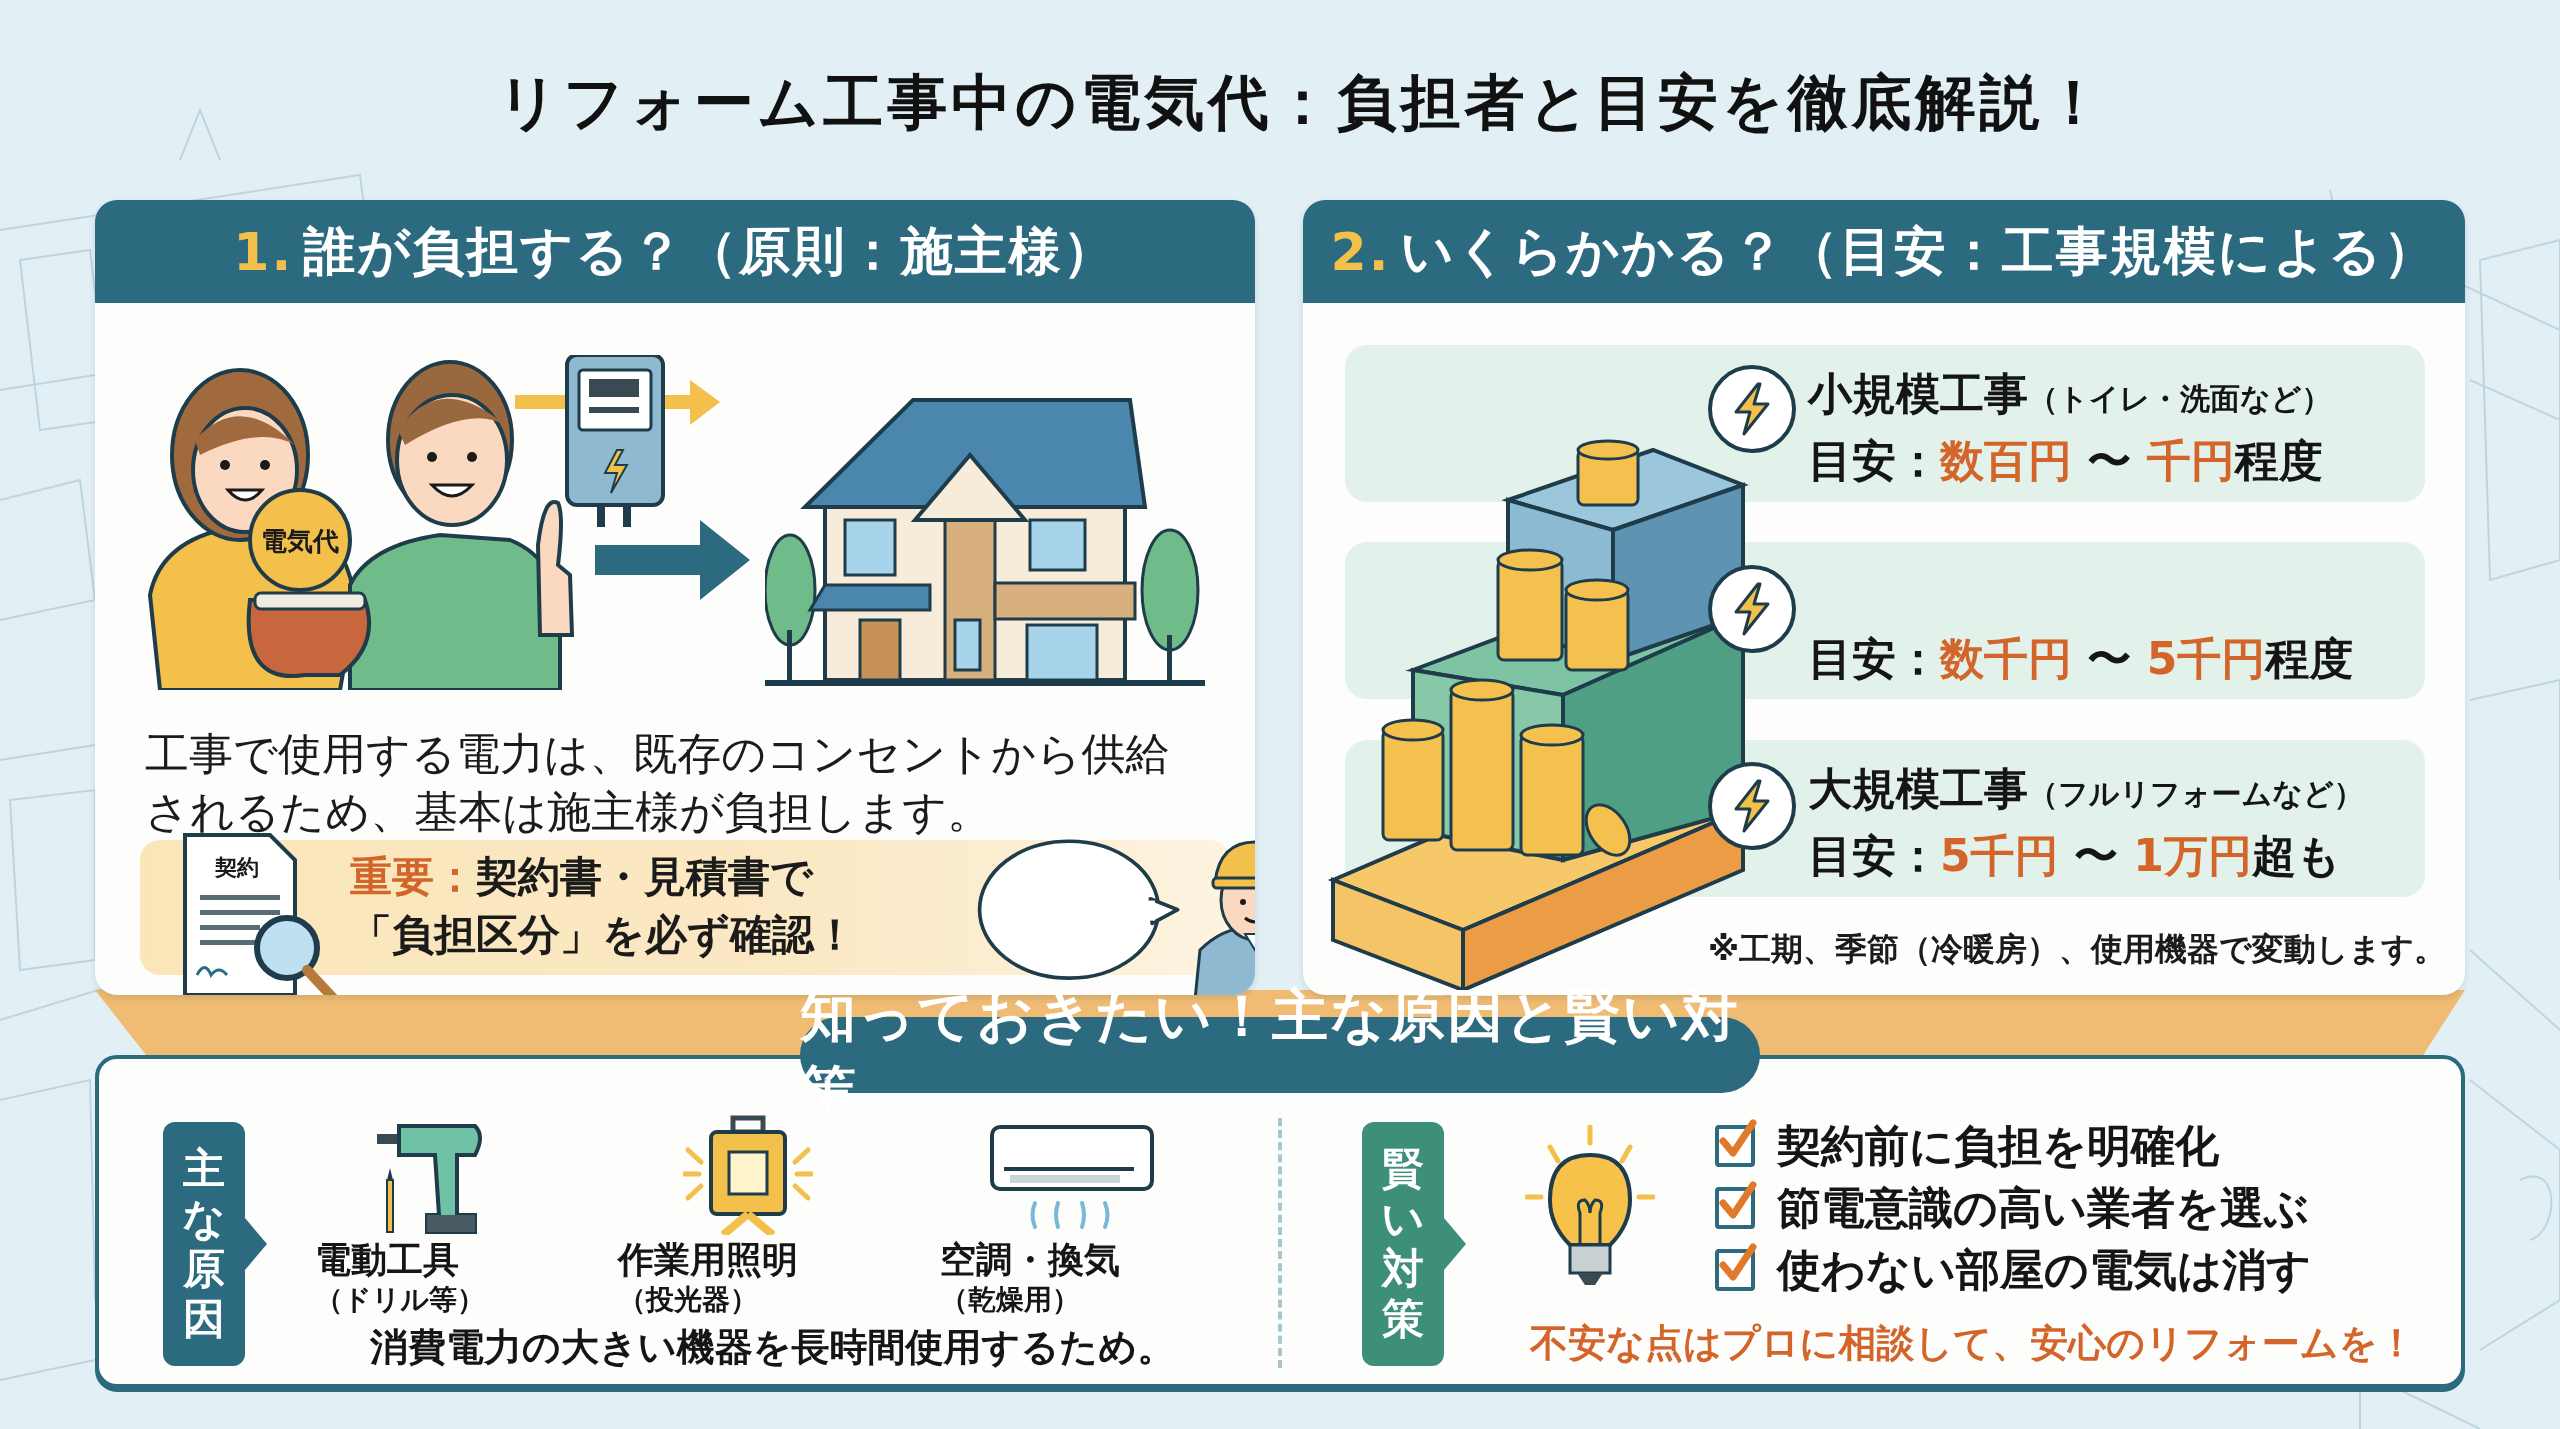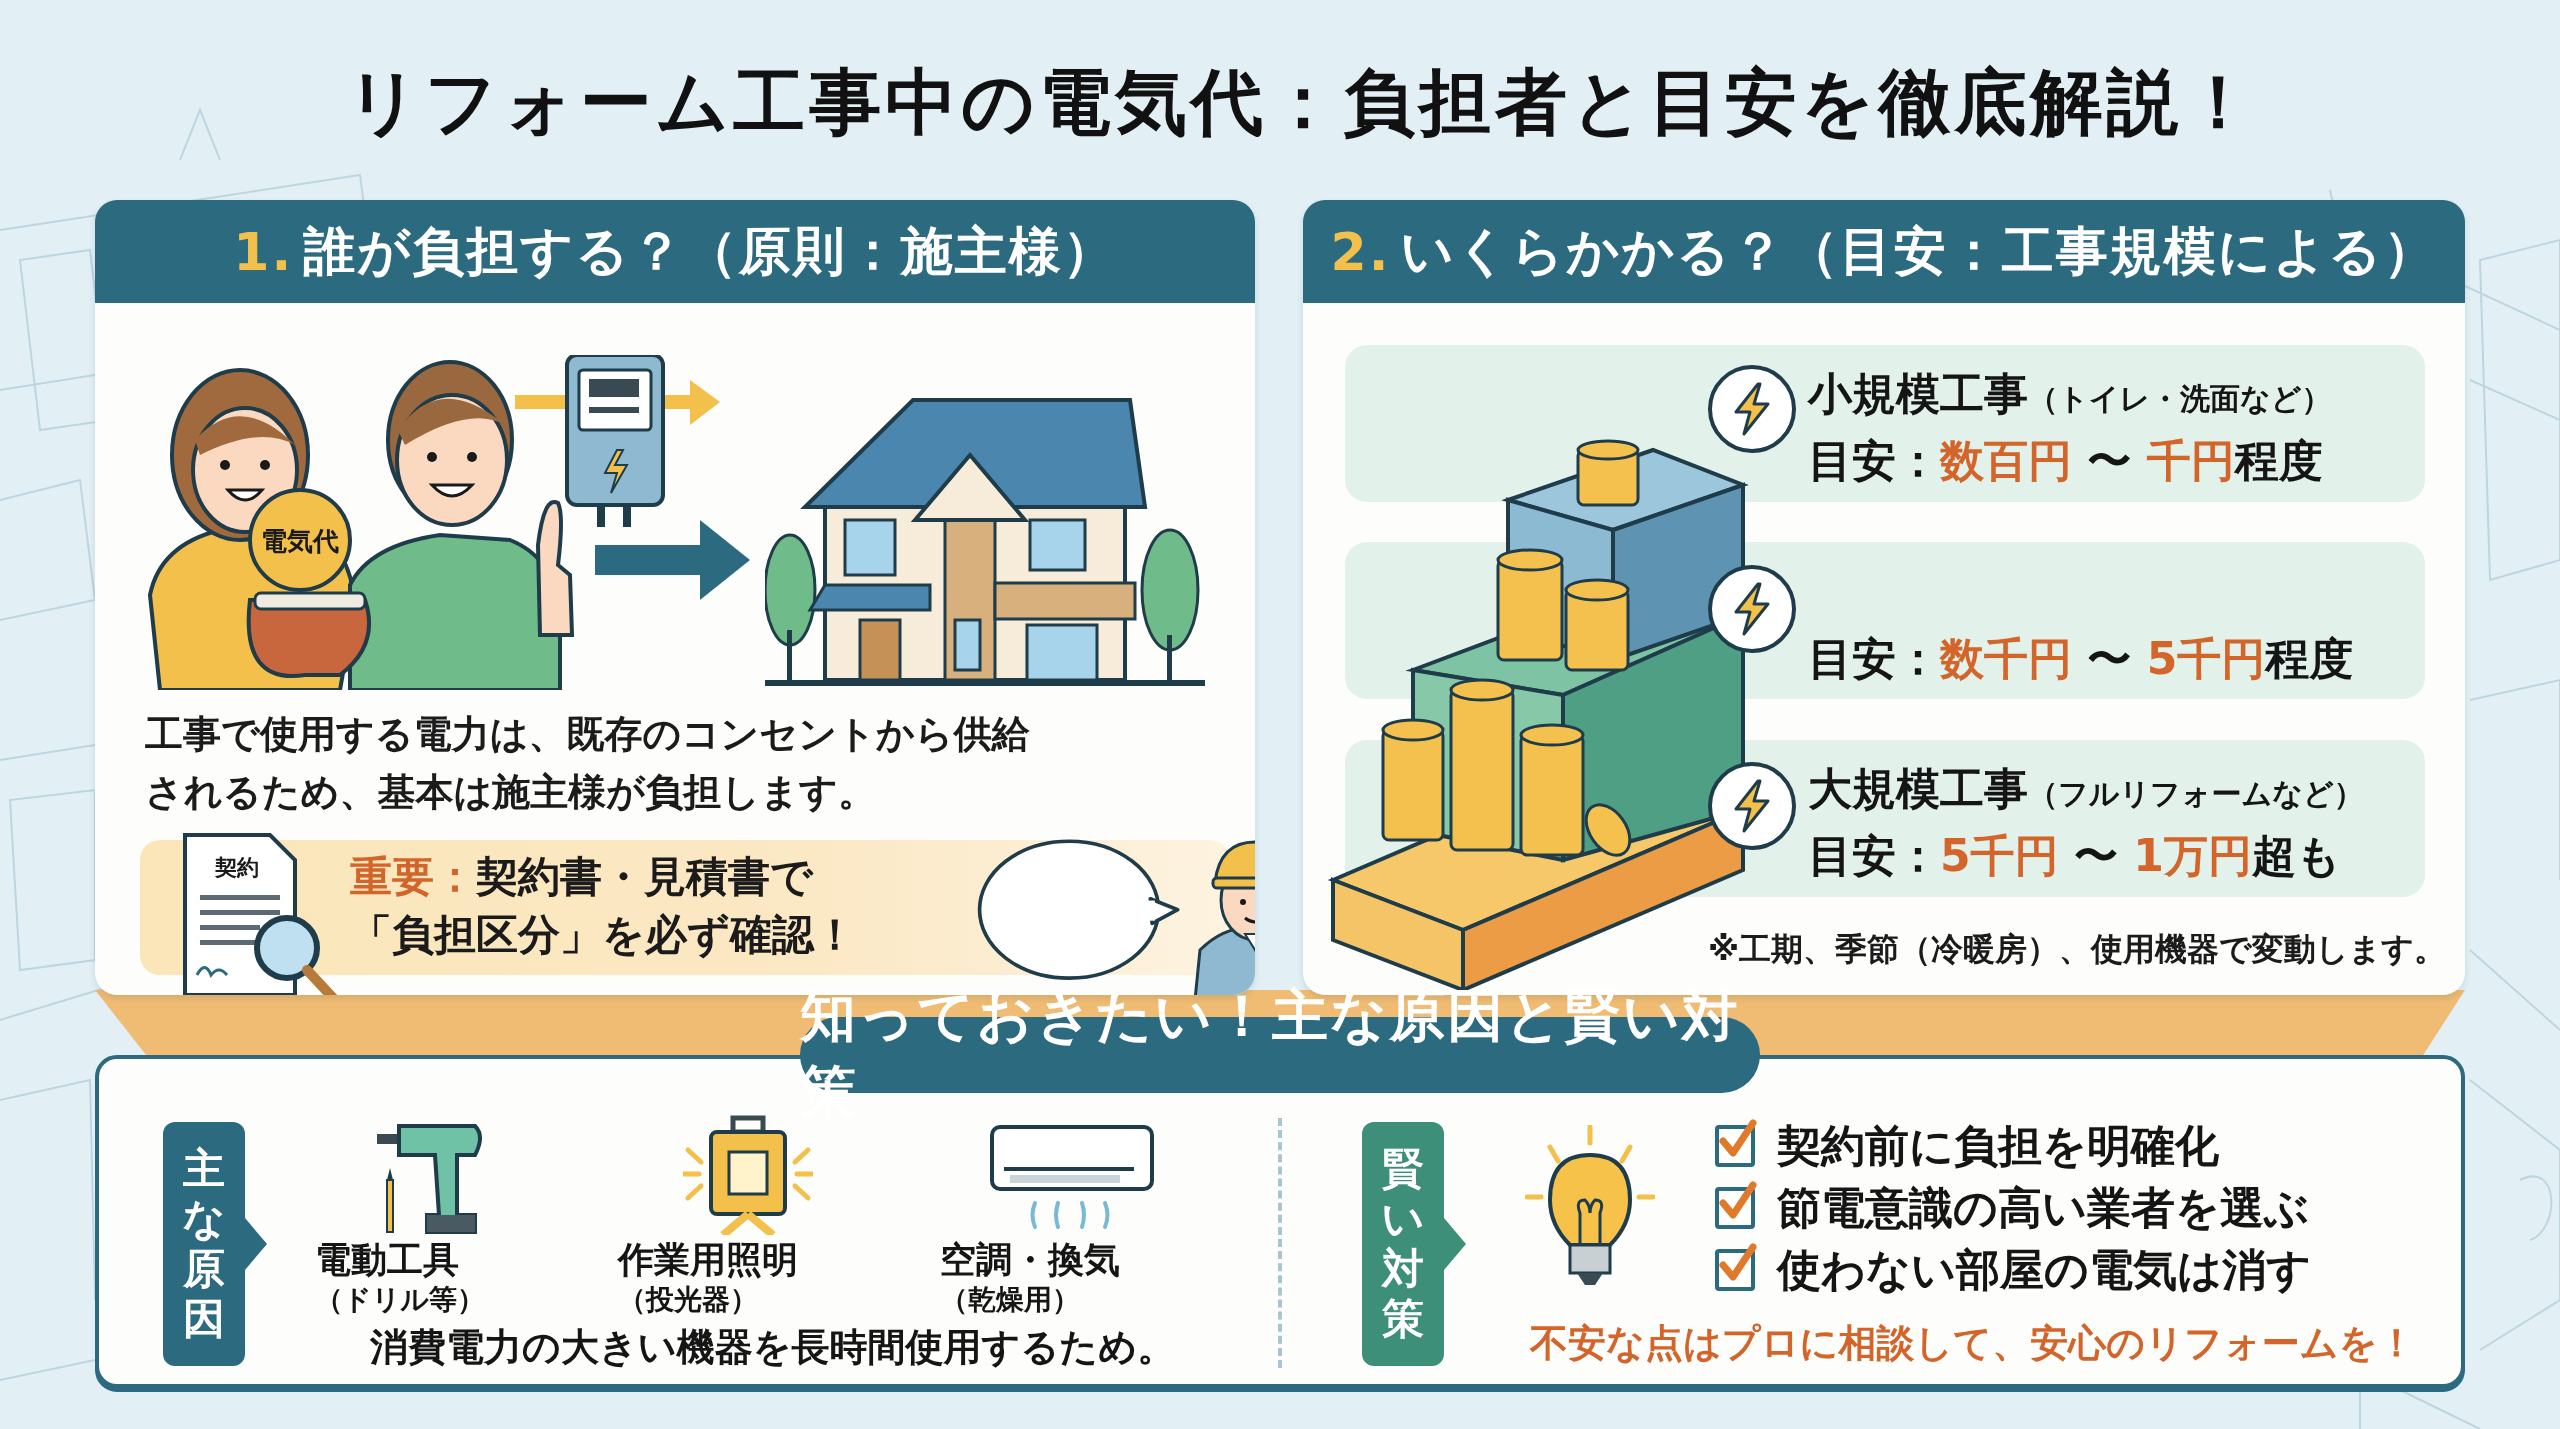--- a/index.html
+++ b/index.html
@@ -7,21 +7,21 @@
   body {
     position: relative;
     font-family: "DejaVu Sans", "Liberation Sans", sans-serif;
     background: #e2f0f5;
     color: #1a1a1a;
   }
   .bp-layer { position: absolute; inset: 0; pointer-events: none; }
 
   .main-title {
     position: absolute; left: 0; top: 42px; width: 2560px;
-    text-align: center; font-weight: bold; font-size: 72px; letter-spacing: 4px;
+    text-align: center; font-weight: bold; font-size: 60px; letter-spacing: 4px;
     color: #111; line-height: 120px; padding-left: 45px;
   }
 
   
   .connector { position: absolute; left: 0; top: 0; width: 2560px; height: 1429px; pointer-events: none; }
 
   .panel {
     position: absolute; background: #fdfdfb; border-radius: 22px; overflow: hidden;
     box-shadow: 0 3px 6px rgba(40,80,100,0.15);
   }
@@ -31,22 +31,22 @@
     letter-spacing: 2px;
   }
   .panel-header .num { color: #f2c04b; margin-right: 10px; }
 
   #panel1 { left: 95px; top: 200px; width: 1160px; height: 795px; }
   #panel2 { left: 1303px; top: 200px; width: 1162px; height: 795px; }
 
   .illus { position: absolute; }
 
   .body-text {
-    position: absolute; left: 50px; top: 505px; width: 1080px;
-    font-size: 38px; font-weight: bold; line-height: 58px; color: #1b1b1b;
+    position: absolute; left: 50px; top: 525px; width: 1080px;
+    font-size: 44px; font-weight: normal; line-height: 58px; color: #1b1b1b;
   }
   .important-box {
     position: absolute; left: 45px; top: 640px; width: 1090px; height: 135px;
     background: linear-gradient(90deg, #fbe6b9 0%, #fbe8c4 60%, #fdf3e0 100%);
     border-radius: 20px;
   }
   .important-text {
     position: absolute; left: 255px; top: 648px; font-size: 42px; font-weight: bold; line-height: 58px; color: #1b1b1b;
   }
   .important-text .hl { color: #d3652a; }

